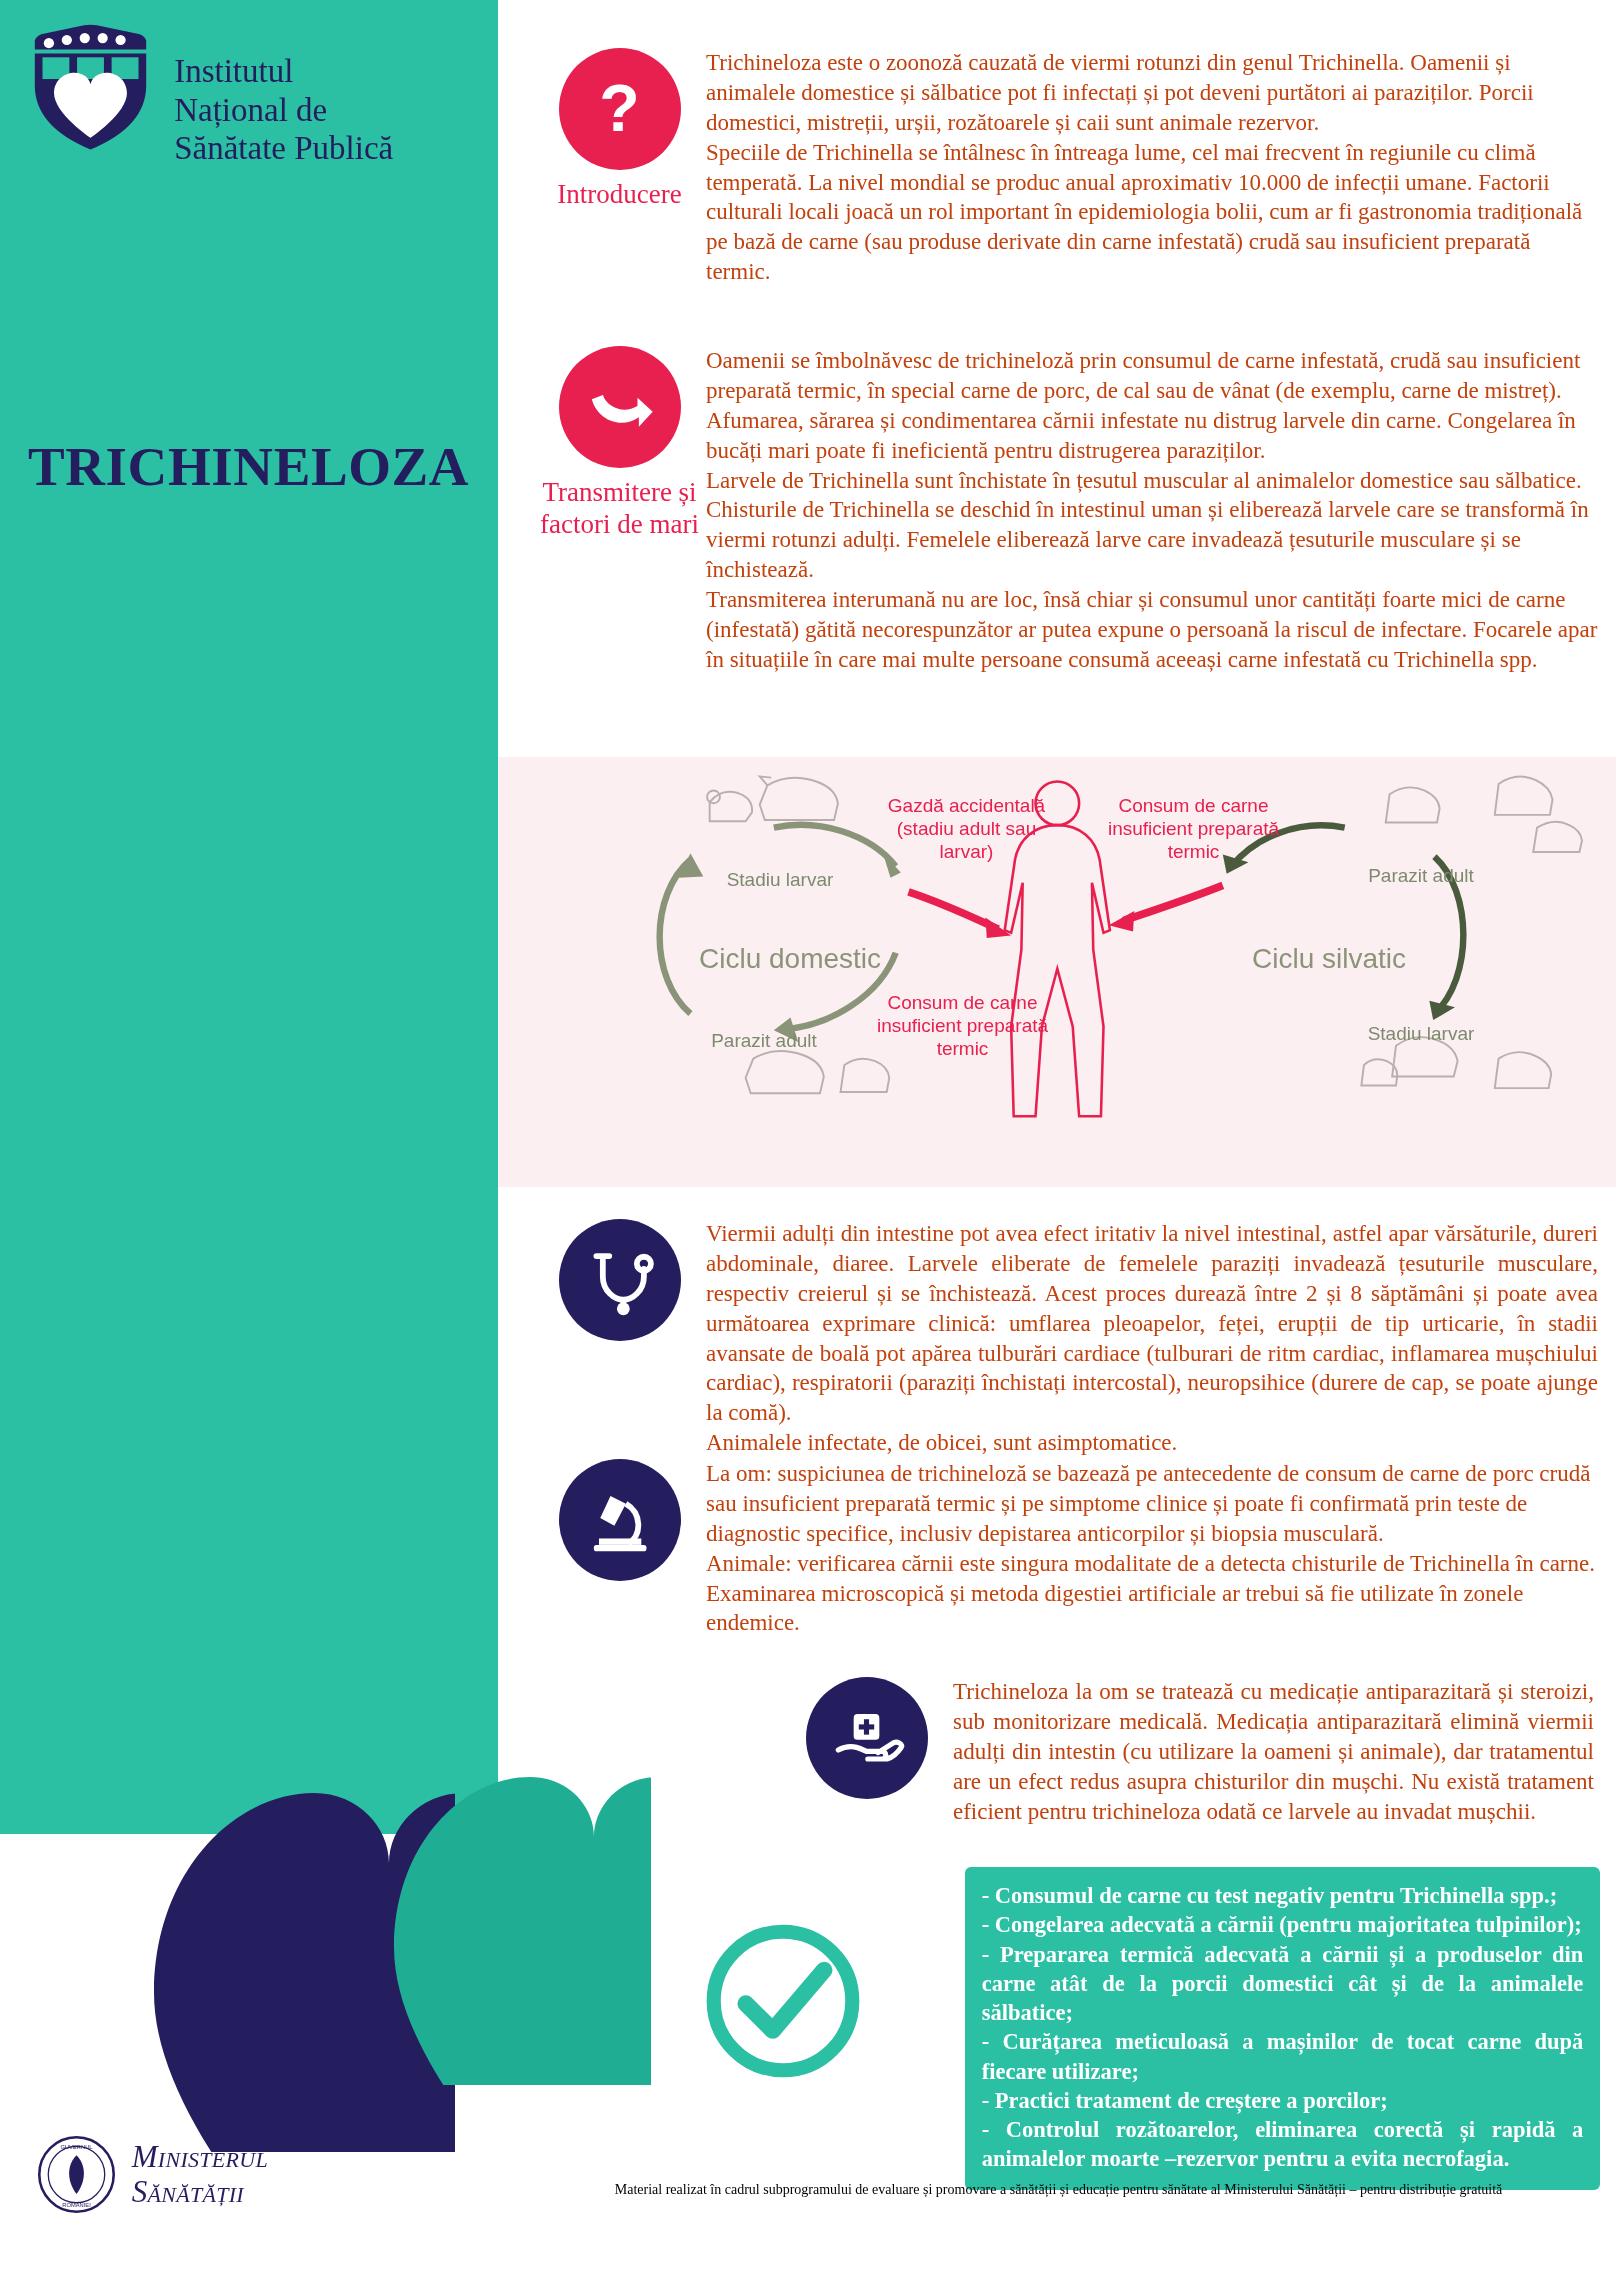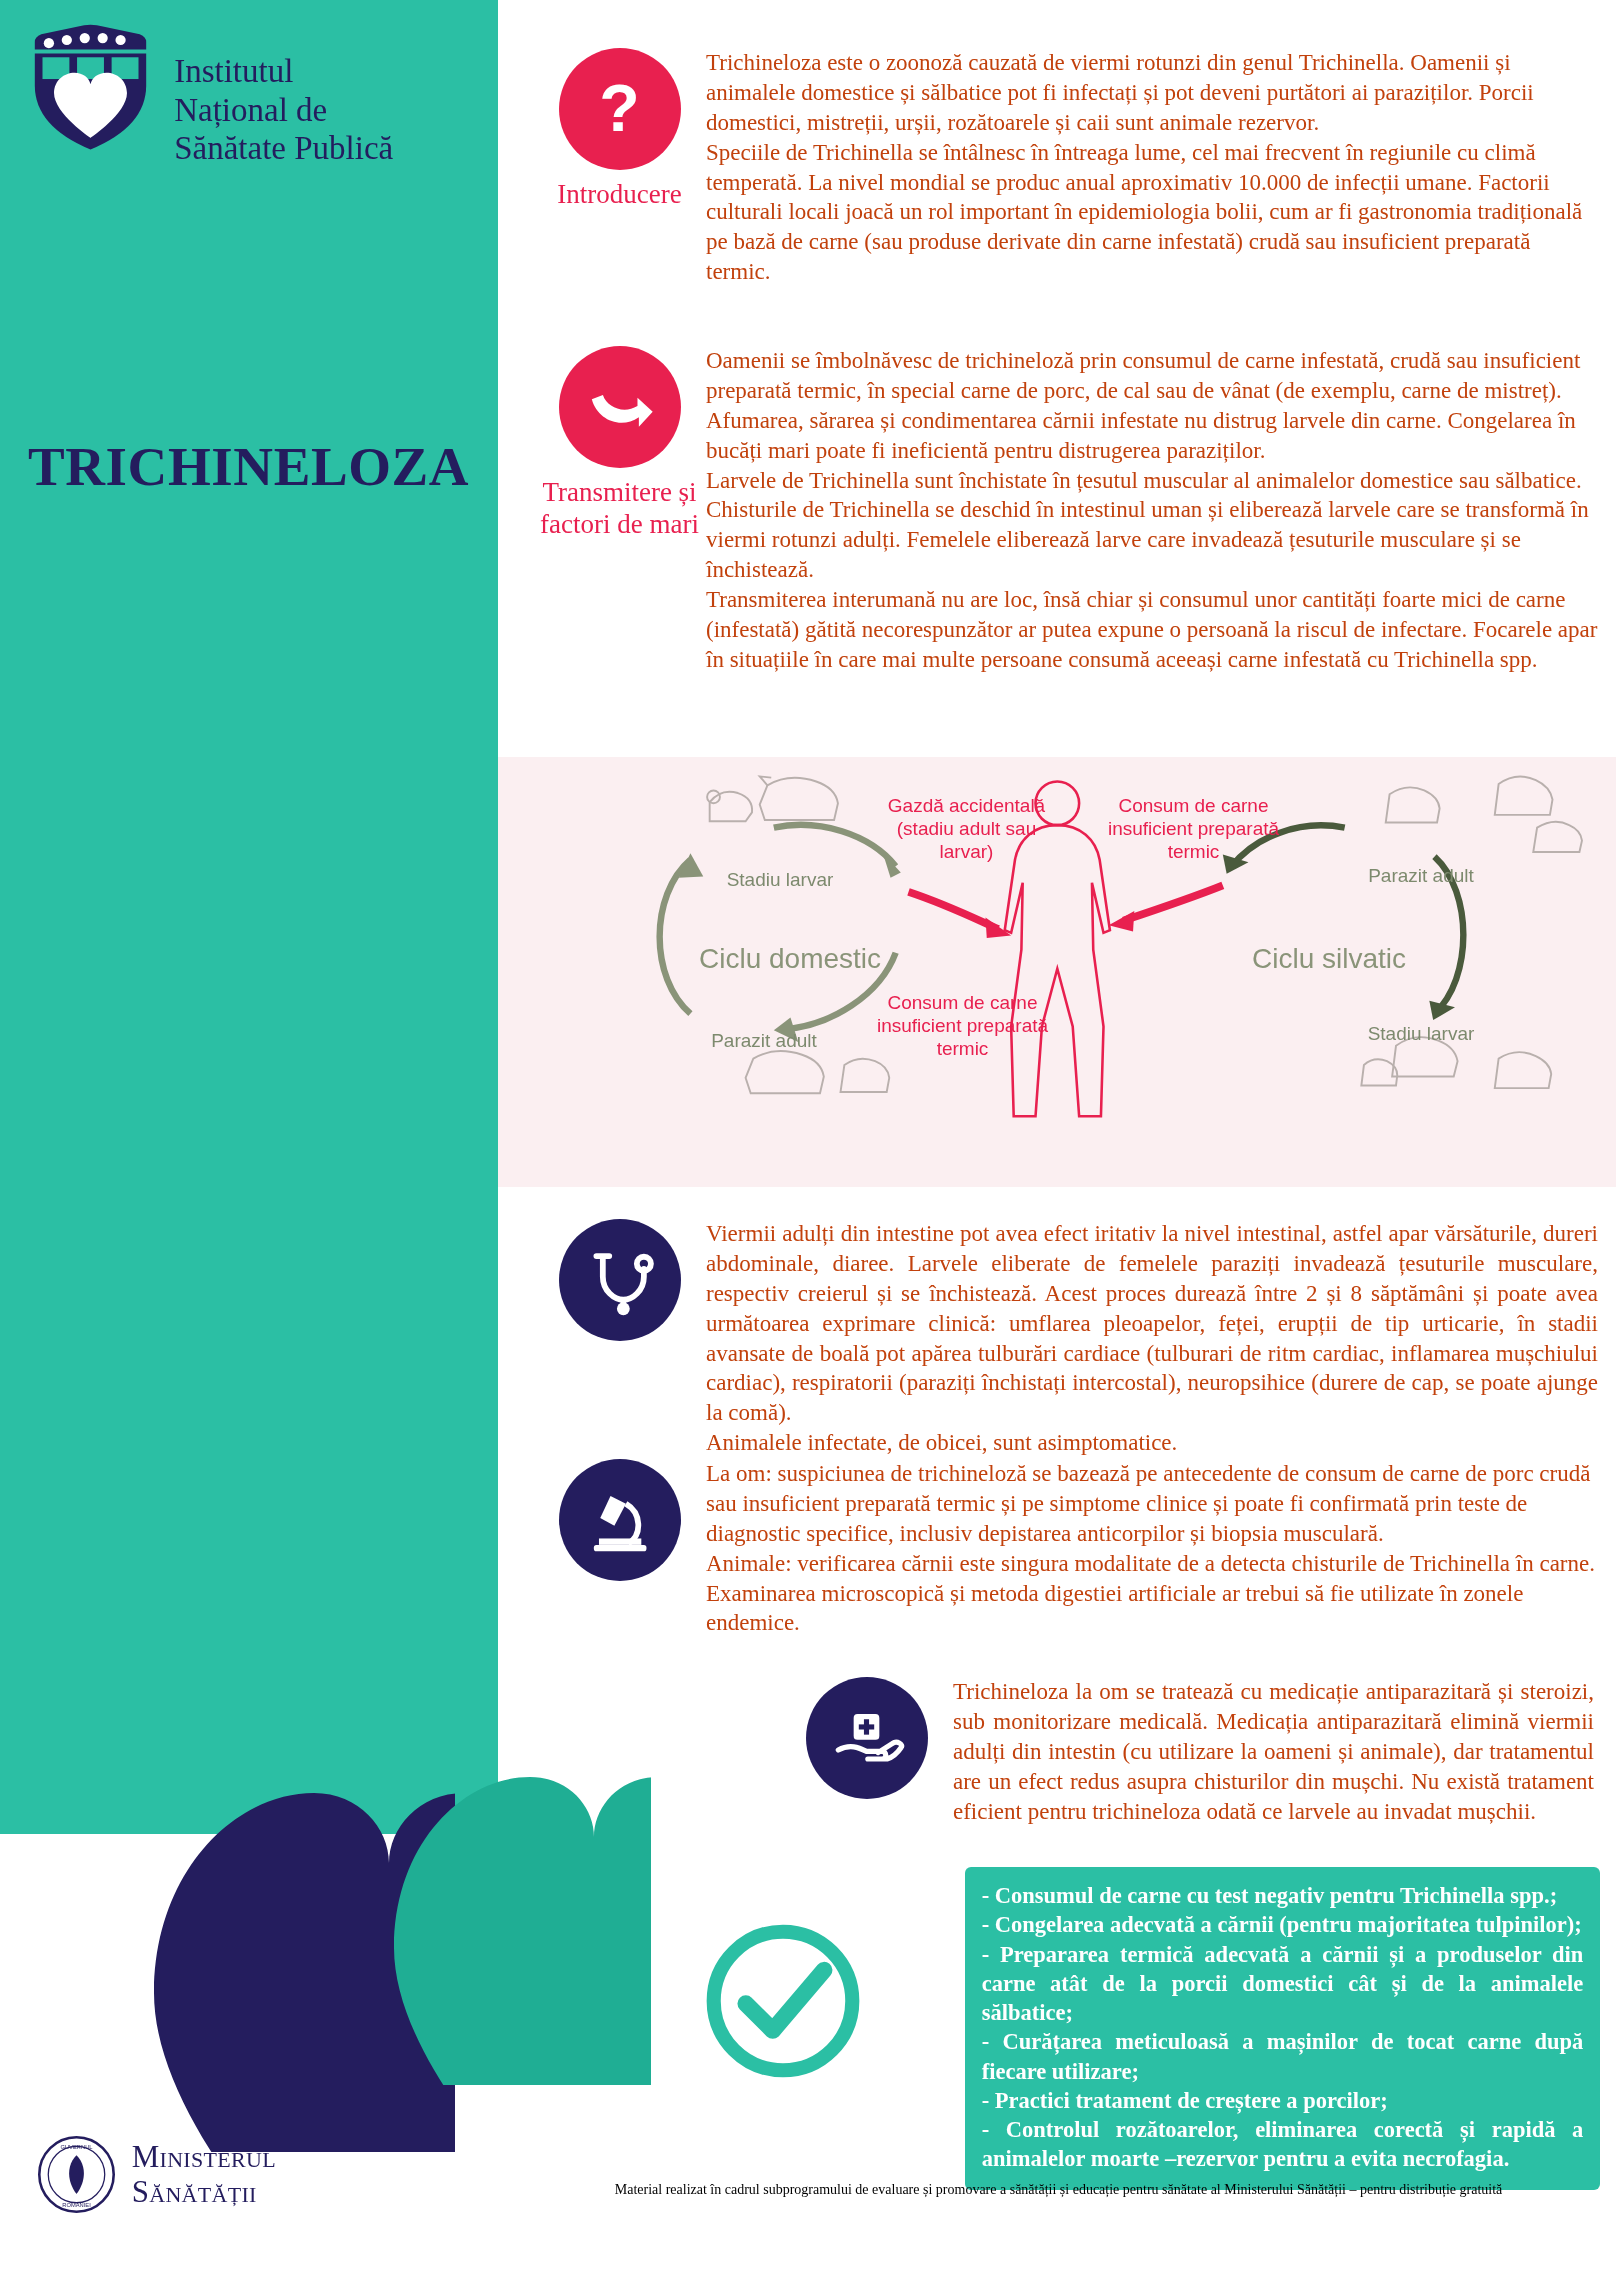--- a/index.html
+++ b/index.html
@@ -56,20 +56,21 @@
   }
 
   .gov-block { position: absolute; left: 38px; top: 2136px; display: flex; align-items: center; gap: 16.7px; }
   .gov-seal { width: 77px; height: 77px; flex: none; }
   .ministry-name {
     color: #241d5e;
     font-family: "Liberation Serif", serif;
     font-size: 31px;
     line-height: 1.1;
     letter-spacing: 0.3px;
+    font-style: italic;
   }
   .ministry-name .small-caps { font-variant: small-caps; }
 
   
   .right-col { position: absolute; left: 498px; top: 0; width: 1118px; height: 2273px; }
 
   .section { position: absolute; display: flex; }
   .icon-col { width: 173px; flex: none; display: flex; flex-direction: column; align-items: center; }
   .circle-icon {
     width: 122px; height: 122px; border-radius: 50%;

